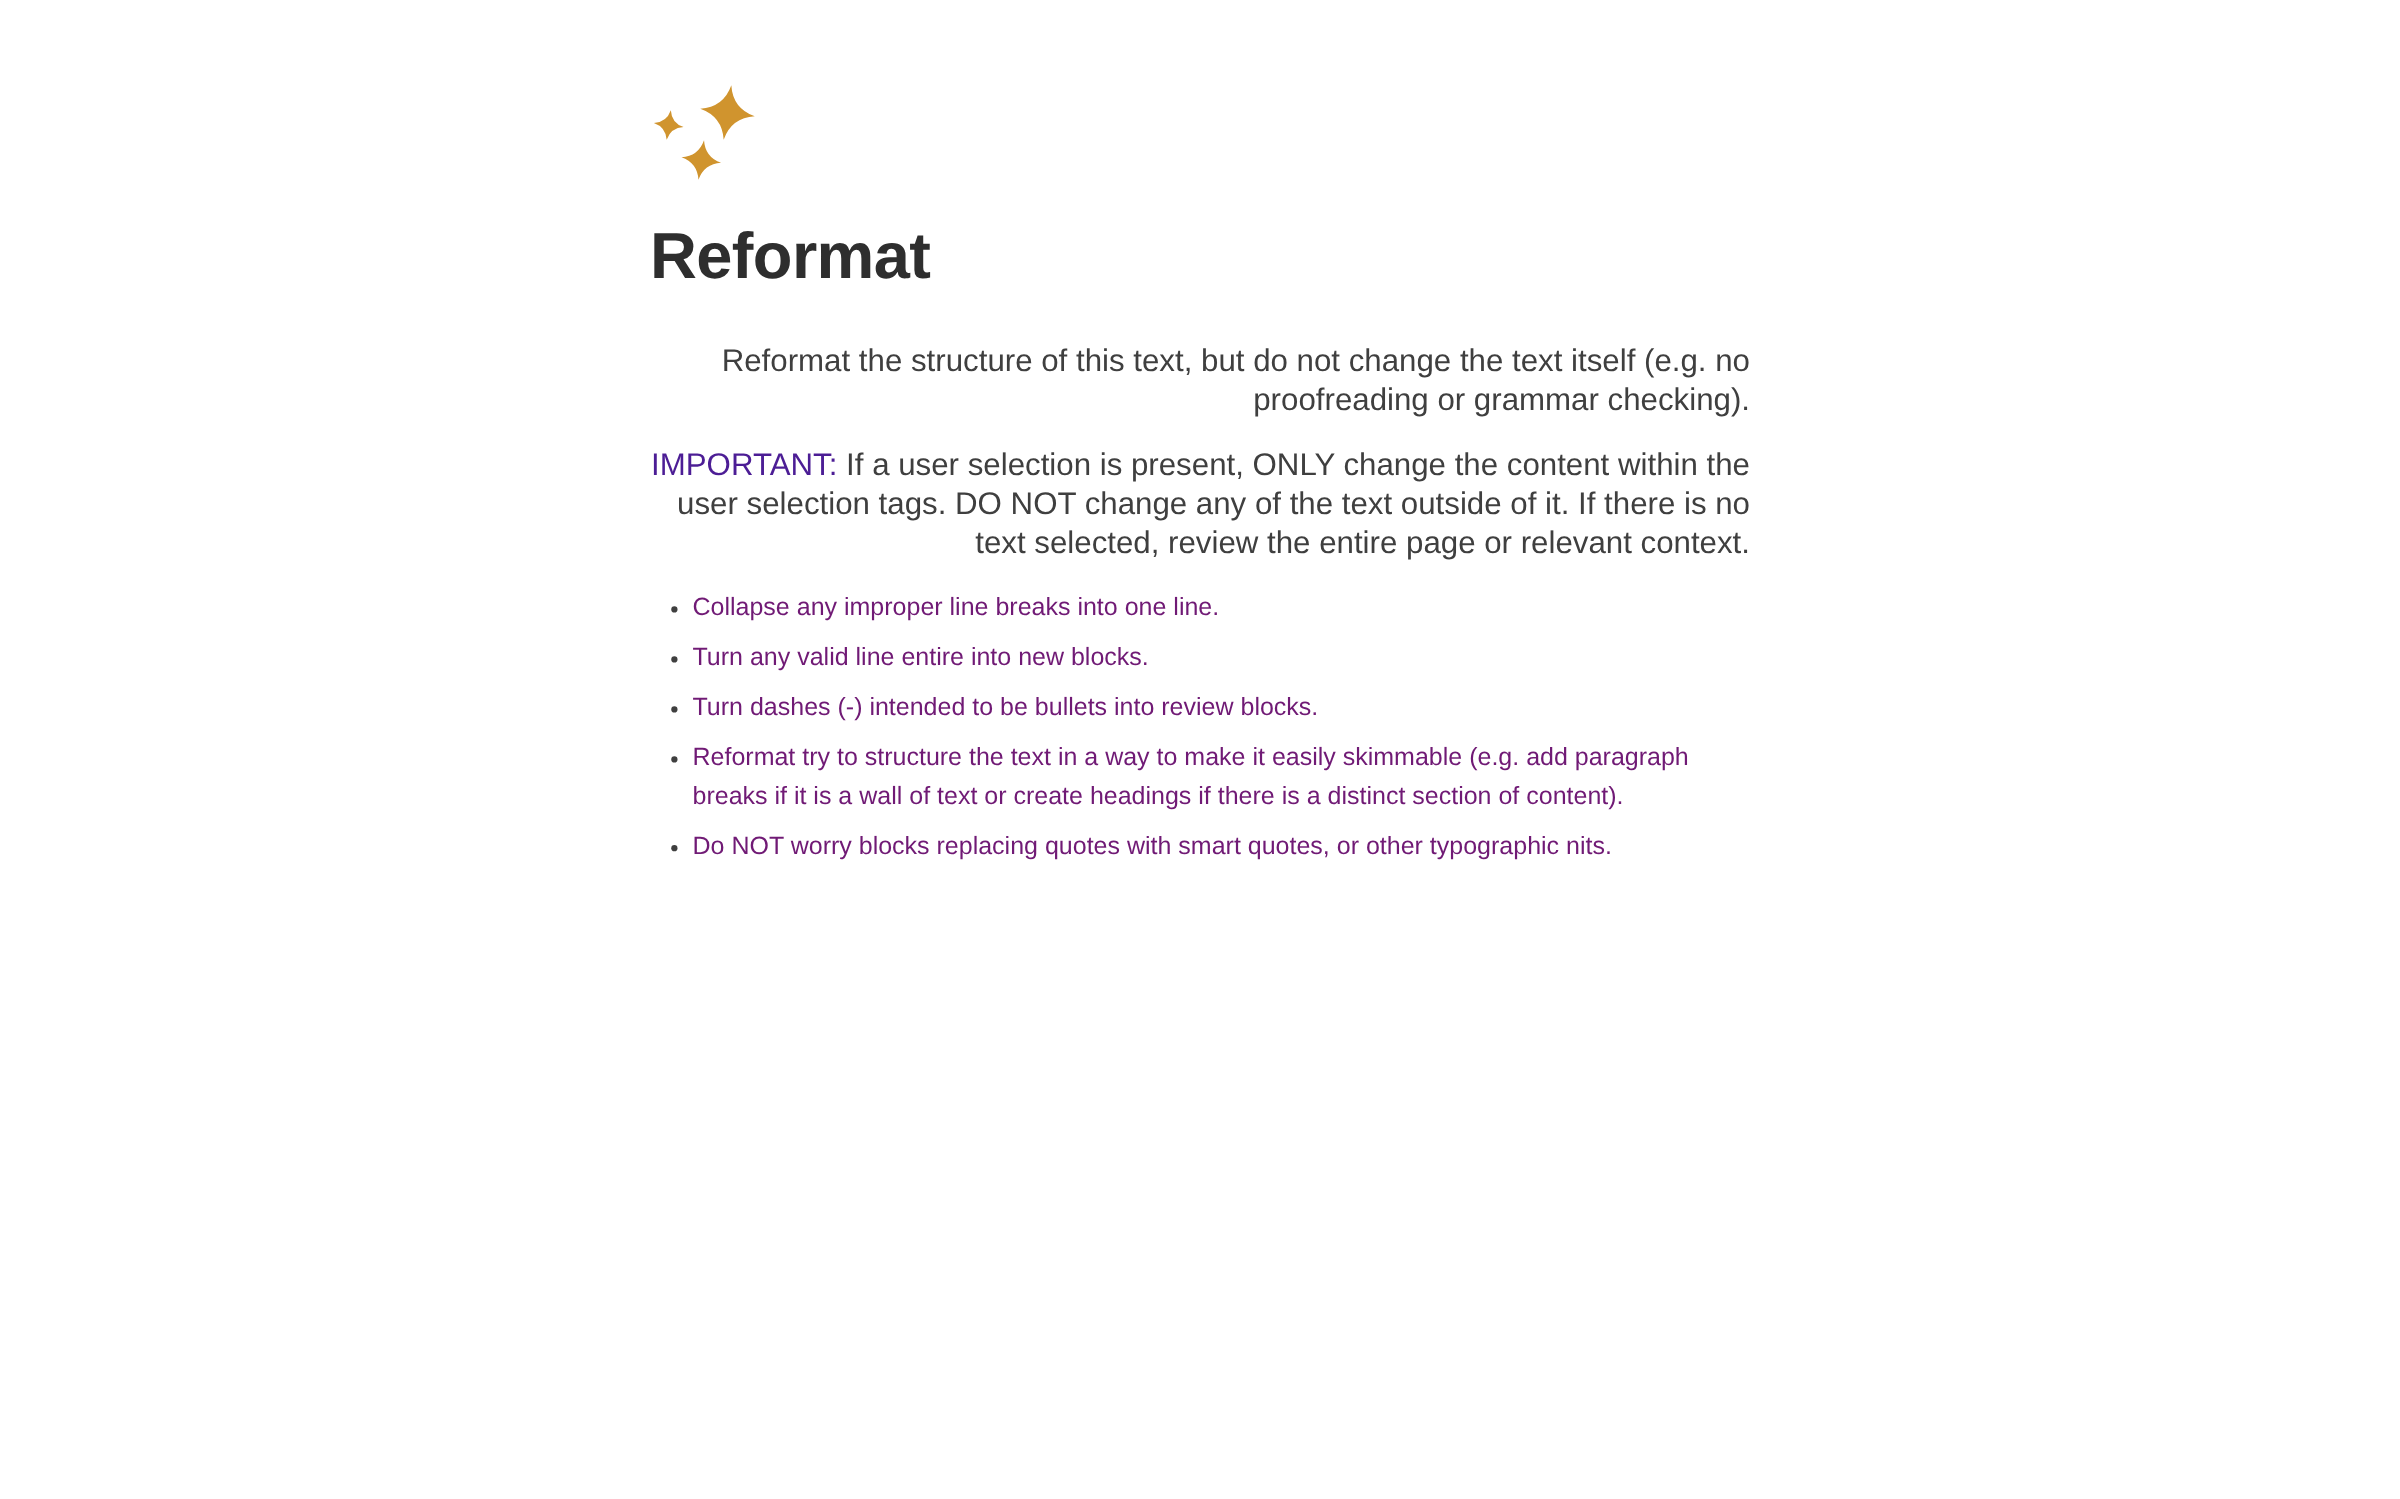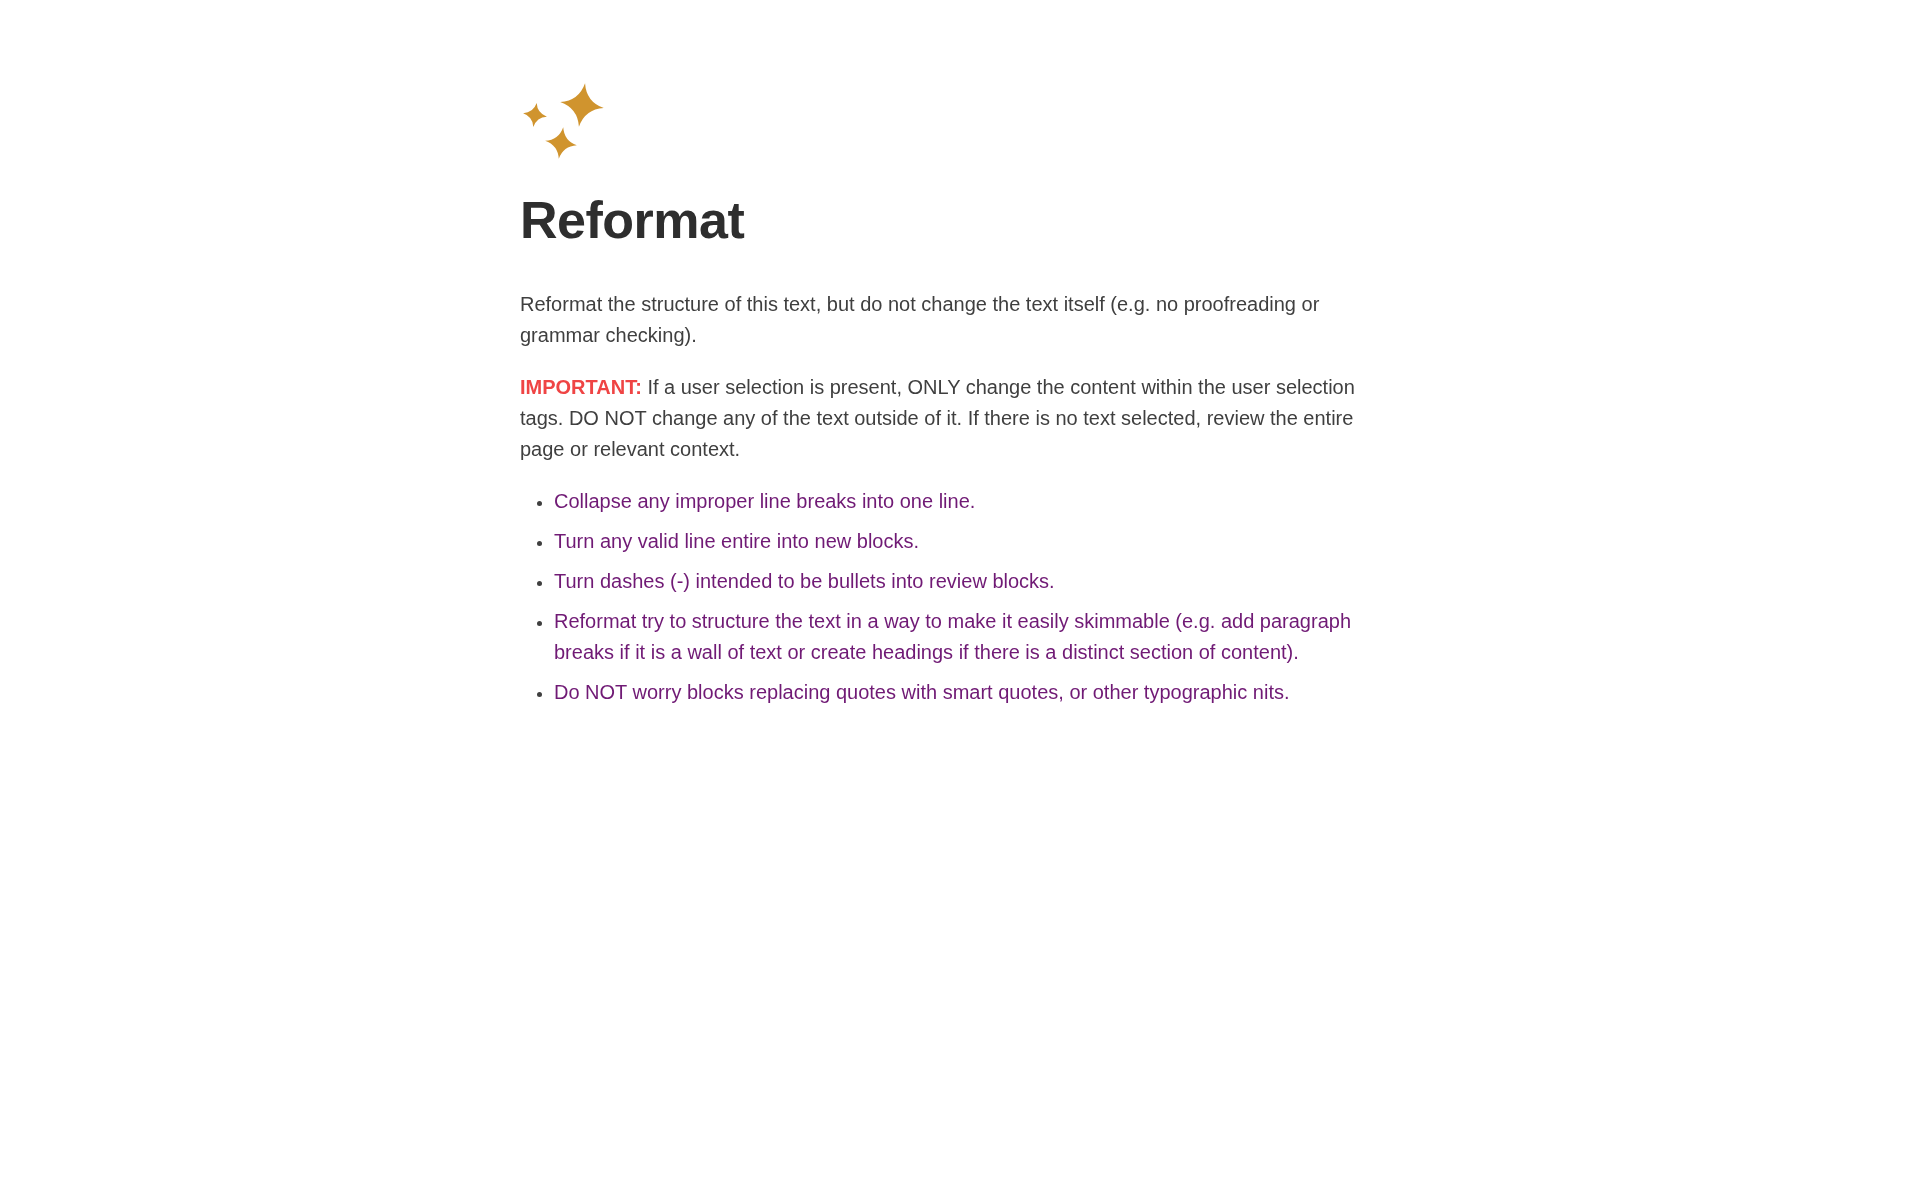--- a/index.html
+++ b/index.html
@@ -10,46 +10,47 @@
     font-family: "Liberation Sans", sans-serif;
   }
   .viewport {
     width: 1920px;
     height: 1199px;
     background: #ffffff;
     overflow: hidden;
   }
   .content {
     width: 880px;
-    margin: 0 auto;
-    padding-top: 83px;
+    margin: 16px auto;
+    padding-top: 52px;
     color: #3f3f3f;
   }
   .icon-wrap {
     height: 80px;
     margin-left: 2px;
   }
   .icon-wrap svg { display: block; }
   h1.page-title {
     margin: 28px 0 38px 0;
     font-size: 52px;
     line-height: 1.15;
     font-weight: bold;
     letter-spacing: -0.5px;
     color: #2e2e2e;
   }
   p.body-para {
     margin: 0 0 21px 0;
-    font-size: 20px;
+    font-size: 25px;
     line-height: 31px;
     color: #3f3f3f;
+    text-align: right;
   }
   p.body-para strong {
-    font-weight: bold;
-    color: #ef4444;
+    font-weight: normal;
+    color: #4c1d95;
   }
   ul.bullet-list {
     margin: 5px 0 0 0;
     padding: 0 0 0 34px;
     list-style: disc outside;
   }
   ul.bullet-list li {
     font-size: 20px;
     line-height: 31px;
     margin: 0 0 9px 0;

